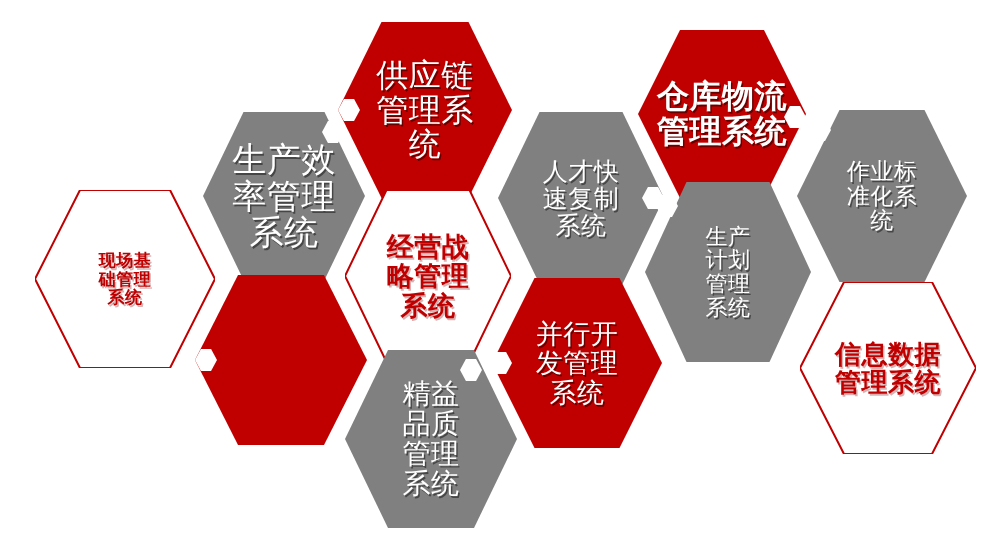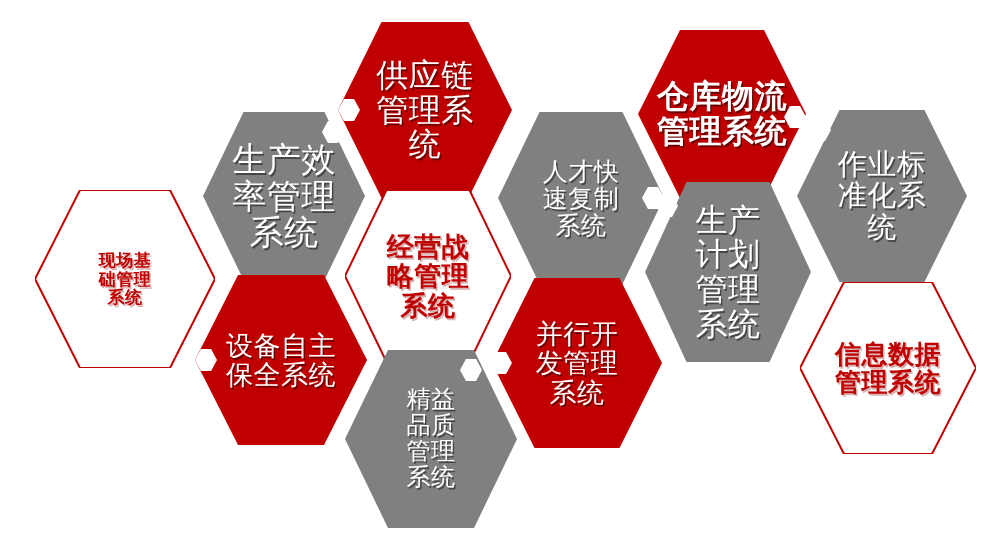--- a/index.html
+++ b/index.html
@@ -107,33 +107,31 @@
         <polygon points="41.50,0.00 124.50,0.00 166.00,86.00 124.50,172.00 41.50,172.00 0.00,86.00" fill="#FFFFFF" stroke="#C00000" stroke-width="2"></polygon>
       </svg>
       <div class="label" style="font-size: 27px;">经营战
 略管理
 系统</div>
     </div>
     <div class="hex v-red" style="left: 195px; top: 275px; width: 172px; height: 170px;">
       <svg viewBox="0 0 172 170" preserveAspectRatio="none">
         <polygon points="43.00,0.00 129.00,0.00 172.00,85.00 129.00,170.00 43.00,170.00 0.00,85.00" fill="#C00000" stroke="none"></polygon>
       </svg>
-      <div class="label" style="font-size: 27px;">设备自主
-保全系统</div>
       <div class="nub" style="width: 22px; height: 22px; left: 0.18px; top: 74px;">
         <svg viewBox="0 0 22 22">
           <polygon points="5.94,0.00 16.06,0.00 22.00,11.00 16.06,22.00 5.94,22.00 0.00,11.00" fill="#FFFFFF"></polygon>
         </svg>
       </div>
     </div>
     <div class="hex v-gray" style="left: 345px; top: 350px; width: 172px; height: 178px;">
       <svg viewBox="0 0 172 178" preserveAspectRatio="none">
         <polygon points="43.00,0.00 129.00,0.00 172.00,89.00 129.00,178.00 43.00,178.00 0.00,89.00" fill="#808080" stroke="none"></polygon>
       </svg>
-      <div class="label" style="font-size: 24px;">精益
+      <div class="label" style="font-size: 28px;">精益
 品质
 管理
 系统</div>
       <div class="nub" style="width: 22px; height: 22px; left: 114.56px; top: 8.58px;">
         <svg viewBox="0 0 22 22">
           <polygon points="5.94,0.00 16.06,0.00 22.00,11.00 16.06,22.00 5.94,22.00 0.00,11.00" fill="#FFFFFF"></polygon>
         </svg>
       </div>
     </div>
     <div class="hex v-gray" style="left: 498px; top: 112px; width: 166px; height: 172px;">
@@ -171,35 +169,35 @@
       <div class="nub" style="width: 22px; height: 22px; left: 146.08px; top: 76.36px;">
         <svg viewBox="0 0 22 22">
           <polygon points="5.94,0.00 16.06,0.00 22.00,11.00 16.06,22.00 5.94,22.00 0.00,11.00" fill="#FFFFFF"></polygon>
         </svg>
       </div>
     </div>
     <div class="hex v-gray" style="left: 645px; top: 182px; width: 166px; height: 180px;">
       <svg viewBox="0 0 166 180" preserveAspectRatio="none">
         <polygon points="41.50,0.00 124.50,0.00 166.00,90.00 124.50,180.00 41.50,180.00 0.00,90.00" fill="#808080" stroke="none"></polygon>
       </svg>
-      <div class="label" style="font-size: 32px;">生产
+      <div class="label" style="font-size: 22px;">生产
 计划
 管理
 系统</div>
       <div class="nub" style="width: 22px; height: 22px; left: 11.41px; top: 13.3px;">
         <svg viewBox="0 0 22 22">
           <polygon points="5.94,0.00 16.06,0.00 22.00,11.00 16.06,22.00 5.94,22.00 0.00,11.00" fill="#FFFFFF"></polygon>
         </svg>
       </div>
     </div>
     <div class="hex v-gray" style="left: 797px; top: 110px; width: 170px; height: 172px;">
       <svg viewBox="0 0 170 172" preserveAspectRatio="none">
         <polygon points="42.50,0.00 127.50,0.00 170.00,86.00 127.50,172.00 42.50,172.00 0.00,86.00" fill="#808080" stroke="none"></polygon>
       </svg>
-      <div class="label" style="font-size: 29px;">作业标
+      <div class="label" style="font-size: 23px;">作业标
 准化系
 统</div>
       <div class="nub" style="width: 22px; height: 22px; left: 11.95px; top: 8.78px;">
         <svg viewBox="0 0 22 22">
           <polygon points="5.94,0.00 16.06,0.00 22.00,11.00 16.06,22.00 5.94,22.00 0.00,11.00" fill="#FFFFFF"></polygon>
         </svg>
       </div>
     </div>
     <div class="hex v-outline-red" style="left: 800px; top: 282px; width: 176px; height: 172px;">
       <svg viewBox="0 0 176 172" preserveAspectRatio="none">

